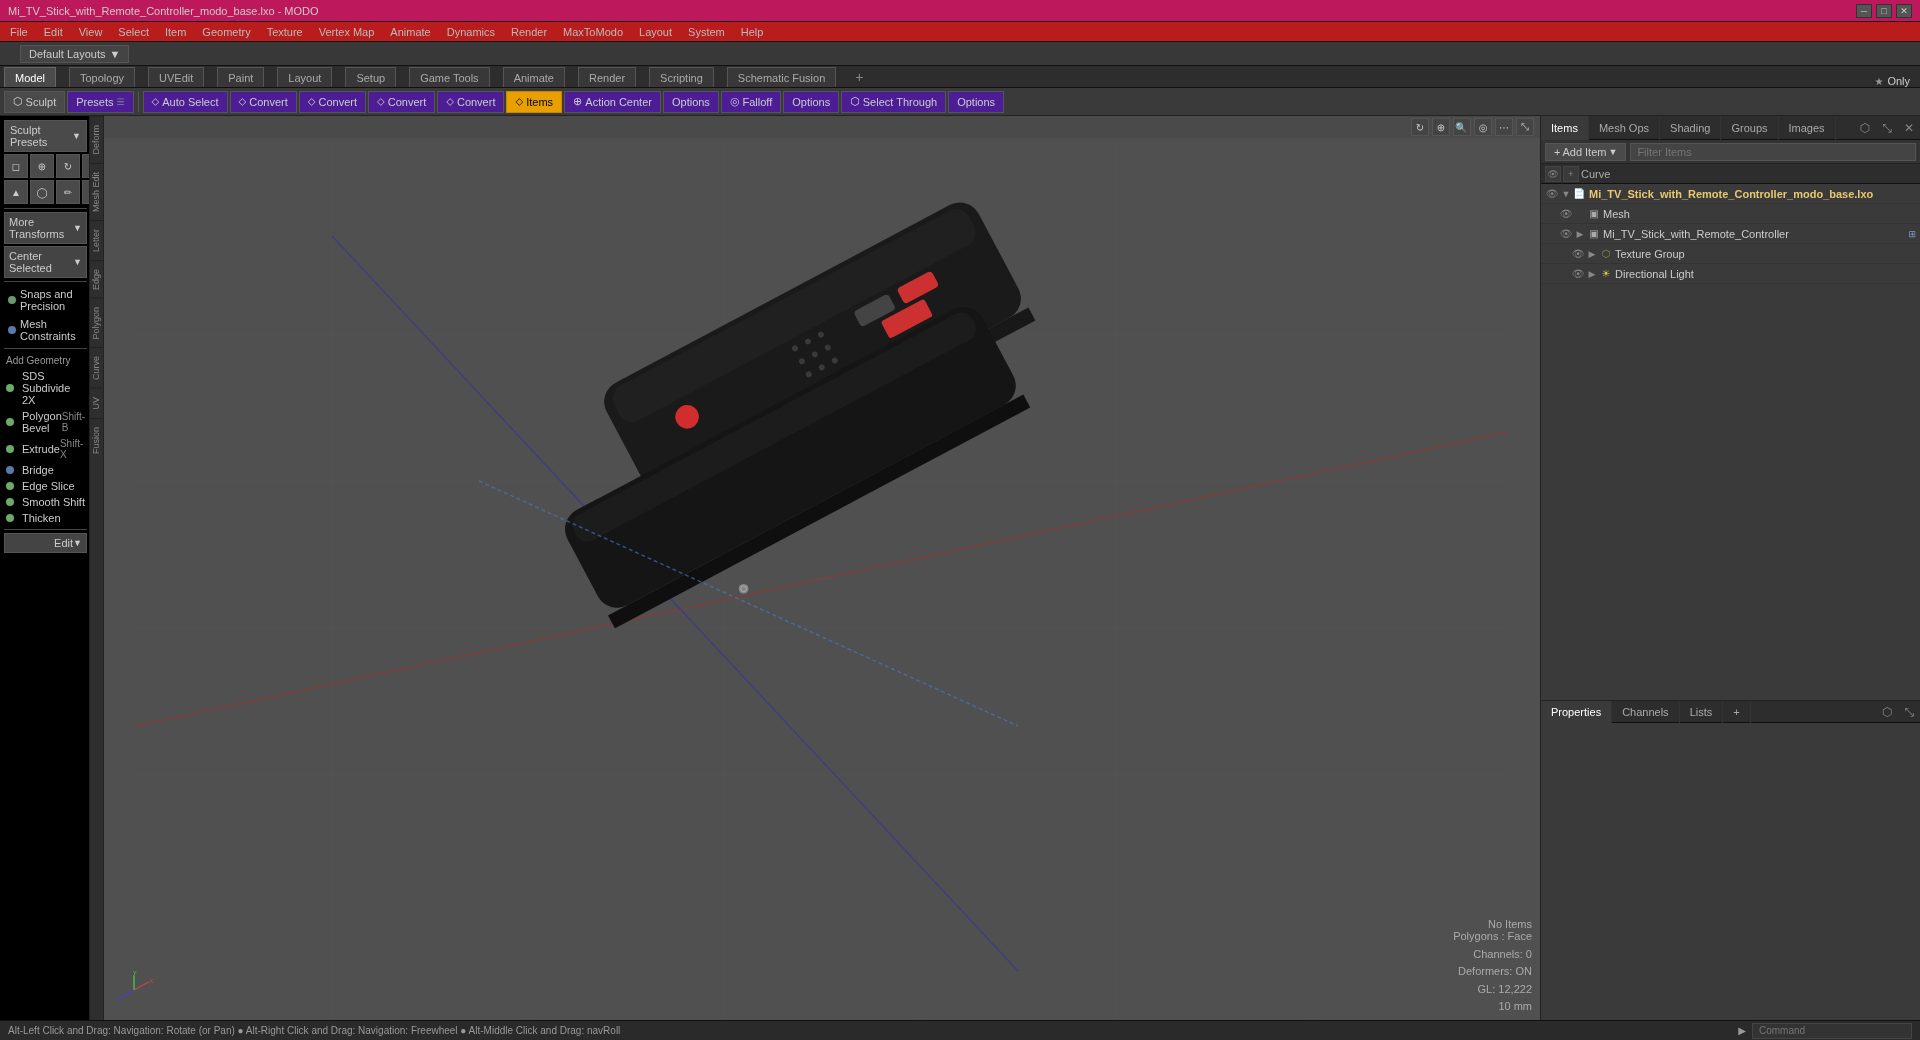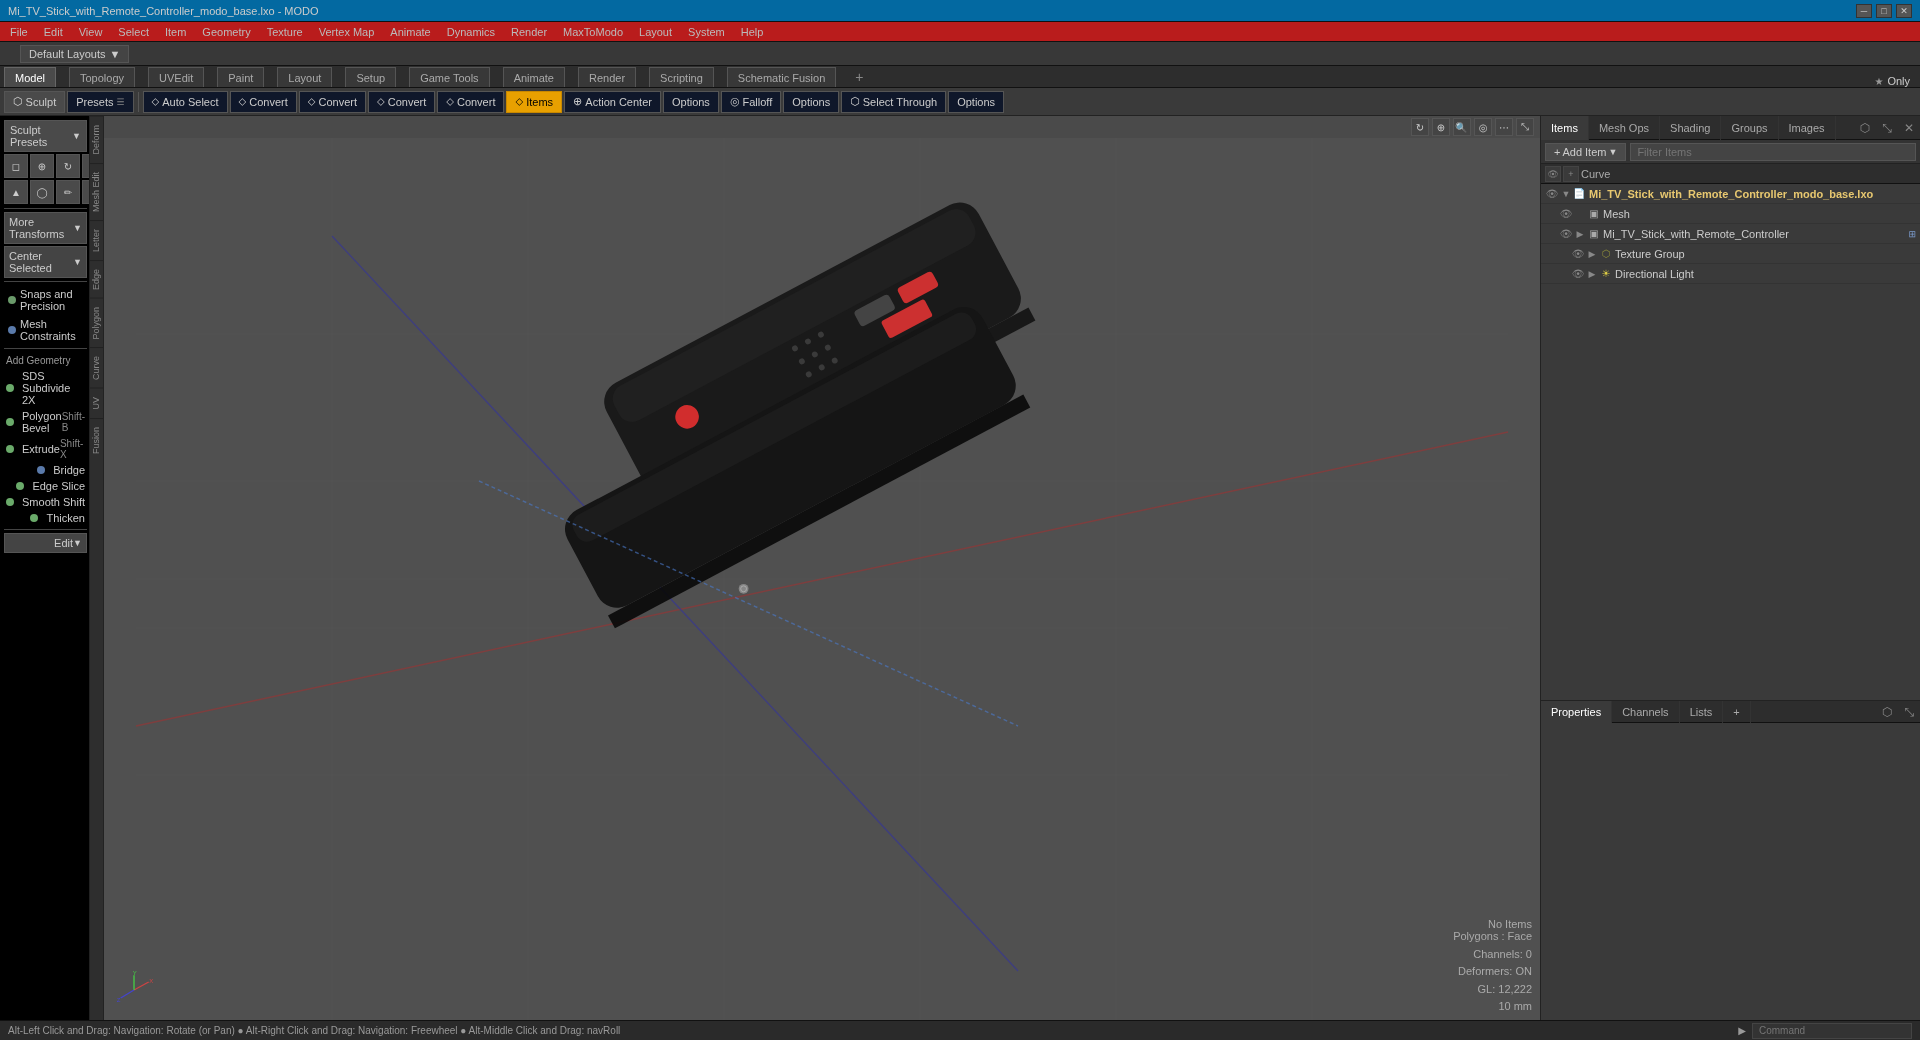--- a/index.html
+++ b/index.html
@@ -1,20 +1,20 @@
 <!DOCTYPE html>
 <html><head>
   <meta charset="utf-8">
   <style>
     * { box-sizing: border-box; margin: 0; padding: 0; }
     body { background: #3c3c3c; color: #ccc; font-family: 'Segoe UI', Arial, sans-serif; font-size: 11px; overflow: hidden; width: 1920px; height: 1040px; }
 
     
     #titlebar {
-      background: #0369a1;
+      background: #be185d;
       height: 22px;
       display: flex;
       align-items: center;
       padding: 0 8px;
       justify-content: space-between;
       border-bottom: 1px solid #111;
     }
     #titlebar .title { color: #ccc; font-size: 11px; }
     #titlebar .winbtns { display: flex; gap: 4px; }
     #titlebar .winbtn { width: 16px; height: 14px; background: #555; border: 1px solid #333; font-size: 9px; display: flex; align-items: center; justify-content: center; cursor: pointer; color: #ccc; }
@@ -86,21 +86,21 @@
     #toolbar {
       background: #3a3a3a;
       height: 28px;
       display: flex;
       align-items: center;
       padding: 0 4px;
       gap: 2px;
       border-bottom: 1px solid #222;
     }
     .tb-btn {
-      background: #0f172a;
+      background: #4c1d95;
       border: 1px solid #555;
       color: #ccc;
       padding: 2px 8px;
       font-size: 11px;
       cursor: pointer;
       height: 22px;
       display: flex;
       align-items: center;
       gap: 3px;
       white-space: nowrap;
@@ -188,21 +188,21 @@
       background: #6a9a6a;
       flex-shrink: 0;
     }
     .left-btn .dot-blue { background: #5a7aaa; }
 
     .left-separator { height: 1px; background: #444; margin: 3px 0; }
 
     .left-tool-row {
       display: flex;
       align-items: center;
-      justify-content: flex-end;
+      justify-content: flex-start;
       padding: 2px 2px;
       cursor: pointer;
       font-size: 11px;
       color: #ccc;
     }
     .left-tool-row .shortcut { color: #888; font-size: 10px; }
     .left-tool-row .dot { width:8px;height:8px;border-radius:50%;background:#6aaa6a;flex-shrink:0;margin-right:4px; }
     .left-tool-row .dot-blue { background:#5a7aaa; }
 
     .dropdown-row {

